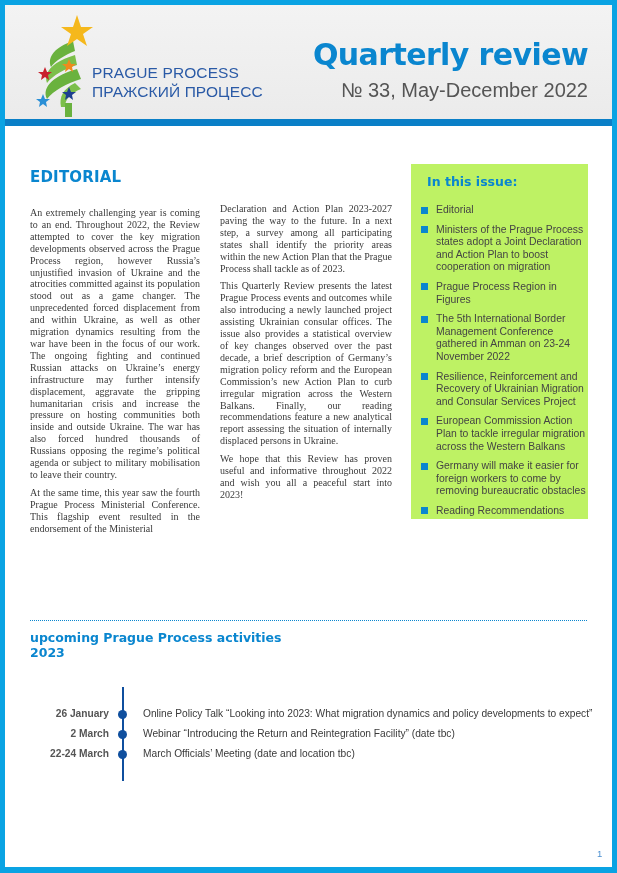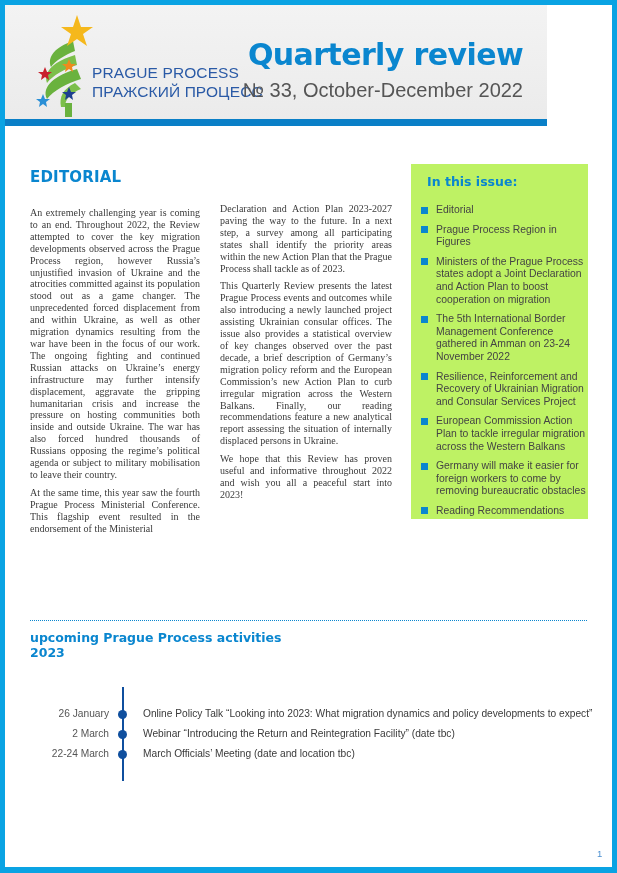--- a/index.html
+++ b/index.html
@@ -4,21 +4,21 @@
 <style>
   * { box-sizing: border-box; margin: 0; padding: 0; }
   html, body { width: 617px; height: 873px; background: #ffffff; overflow: hidden; }
   body { font-family: "DejaVu Sans", sans-serif; color: #3d3d3d; position: relative; }
 
   .frame {
     position: absolute; left: 0; top: 0; width: 617px; height: 873px;
     border: 5px solid #0aa3e3; border-bottom-width: 6px;
   }
   .header {
-    position: absolute; left: 5px; top: 5px; width: 542px; height: 121px;
+    position: absolute; left: 5px; top: 5px; width: 607px; height: 121px;
     background: linear-gradient(180deg, #f3f3f3 0%, #ebebeb 100%);
     border-bottom: 7px solid #0a7fc7;
   }
   .logo { position: absolute; left: 20px; top: 6px; width: 75px; height: 110px; }
   .logo-text {
     position: absolute; left: 87px; top: 58px; font-family: "Liberation Sans", sans-serif;
     color: #2a5aa6; font-size: 15.5px; line-height: 19px; letter-spacing: 0.1px;
   }
   .title {
     position: absolute; right: 24px; top: 32px; font-family: "DejaVu Sans", sans-serif;
@@ -66,21 +66,21 @@
     font-size: 12.5px; line-height: 14.5px;
   }
   .timeline-line {
     position: absolute; left: 122px; top: 687px; width: 1.5px; height: 94px; background: #0f4f9e;
   }
   .event {
     position: absolute; left: 0; width: 612px; height: 14px; font-family: "Liberation Sans", sans-serif;
     font-size: 10.2px;
   }
   .event .date {
-    position: absolute; right: 503px; top: 0; font-weight: normal; color: #555; white-space: nowrap; text-align: right;
+    position: absolute; right: 503px; top: 0; font-weight: bold; color: #555; white-space: nowrap; text-align: right;
   }
   .event .dot {
     position: absolute; left: 118px; top: 2px; width: 9px; height: 9px; border-radius: 50%; background: #0f4f9e;
   }
   .event .desc { position: absolute; left: 143px; top: 0; color: #3a3a3a; white-space: nowrap; }
 
   .page-number {
     position: absolute; left: 597px; top: 848px; font-size: 9.5px; color: #4a8fd0;
     font-family: "Liberation Sans", sans-serif;
   }
@@ -103,41 +103,41 @@
     <polygon points="44,48 46,53 51,53 47,56 48,61 44,58 40,61 41,56 37,53 42,53" fill="#f08a1c"></polygon>
     <polygon points="20,56 22,61 27,61 23,64 24,69 20,66 16,69 17,64 13,61 18,61" fill="#c8202c"></polygon>
     <polygon points="44,76 46,81 51,81 47,84 48,89 44,86 40,89 41,84 37,81 42,81" fill="#1d3f8f"></polygon>
     <polygon points="18,83 20,88 25,88 21,91 22,96 18,93 14,96 15,91 11,88 16,88" fill="#2a8fd6"></polygon>
   </svg>
   <div class="logo-text">
     <div>PRAGUE PROCESS</div>
     <div>ПРАЖСКИЙ ПРОЦЕСС</div>
   </div>
   <div class="title">Quarterly review</div>
-  <div class="issue-no">№ 33, October-December 2022</div>
+  <div class="issue-no">№ 33, May-December 2022</div>
 </div>
 
 <h1 class="editorial-title">EDITORIAL</h1>
 
 <div class="col col1">
   <p>An extremely challenging year is coming to an end. Throughout 2022, the Review attempted to cover the key migration developments observed across the Prague Process region, however Russia’s unjustified invasion of Ukraine and the atrocities committed against its population stood out as a game changer. The unprecedented forced displacement from and within Ukraine, as well as other migration dynamics resulting from the war have been in the focus of our work. The ongoing fighting and continued Russian attacks on Ukraine’s energy infrastructure may further intensify displacement, aggravate the gripping humanitarian crisis and increase the pressure on hosting communities both inside and outside Ukraine. The war has also forced hundred thousands of Russians opposing the regime’s political agenda or subject to military mobilisation to leave their country.</p>
   <p>At the same time, this year saw the fourth Prague Process Ministerial Conference. This flagship event resulted in the endorsement of the Ministerial</p>
 </div>
 <div class="col col2">
   <p>Declaration and Action Plan 2023-2027 paving the way to the future. In a next step, a survey among all participating states shall identify the priority areas within the new Action Plan that the Prague Process shall tackle as of 2023.</p>
   <p>This Quarterly Review presents the latest Prague Process events and outcomes while also introducing a newly launched project assisting Ukrainian consular offices. The issue also provides a statistical overview of key changes observed over the past decade, a brief description of Germany’s migration policy reform and the European Commission’s new Action Plan to curb irregular migration across the Western Balkans. Finally, our reading recommendations feature a new analytical report assessing the situation of internally displaced persons in Ukraine.</p>
   <p>We hope that this Review has proven useful and informative throughout 2022 and wish you all a peaceful start into 2023!</p>
 </div>
 
 <div class="sidebar">
   <div class="sidebar-title">In this issue:</div>
   <ul class="sidebar-list">
     <li><span class="bullet"></span><span>Editorial</span></li>
+    <li><span class="bullet"></span><span>Ministers of the Prague Process states adopt a Joint Declaration and Action Plan to boost cooperation on migration</span></li>
     <li><span class="bullet"></span><span>Prague Process Region in Figures</span></li>
-    <li><span class="bullet"></span><span>Ministers of the Prague Process states adopt a Joint Declaration and Action Plan to boost cooperation on migration</span></li>
     <li><span class="bullet"></span><span>The 5th International Border Management Conference gathered in Amman on 23-24 November 2022</span></li>
     <li><span class="bullet"></span><span>Resilience, Reinforcement and Recovery of Ukrainian Migration and Consular Services Project</span></li>
     <li><span class="bullet"></span><span>European Commission Action Plan to tackle irregular migration across the Western Balkans</span></li>
     <li><span class="bullet"></span><span>Germany will make it easier for foreign workers to come by removing bureaucratic obstacles</span></li>
     <li><span class="bullet"></span><span>Reading Recommendations</span></li>
   </ul>
 </div>
 
 <div class="divider"></div>
 

